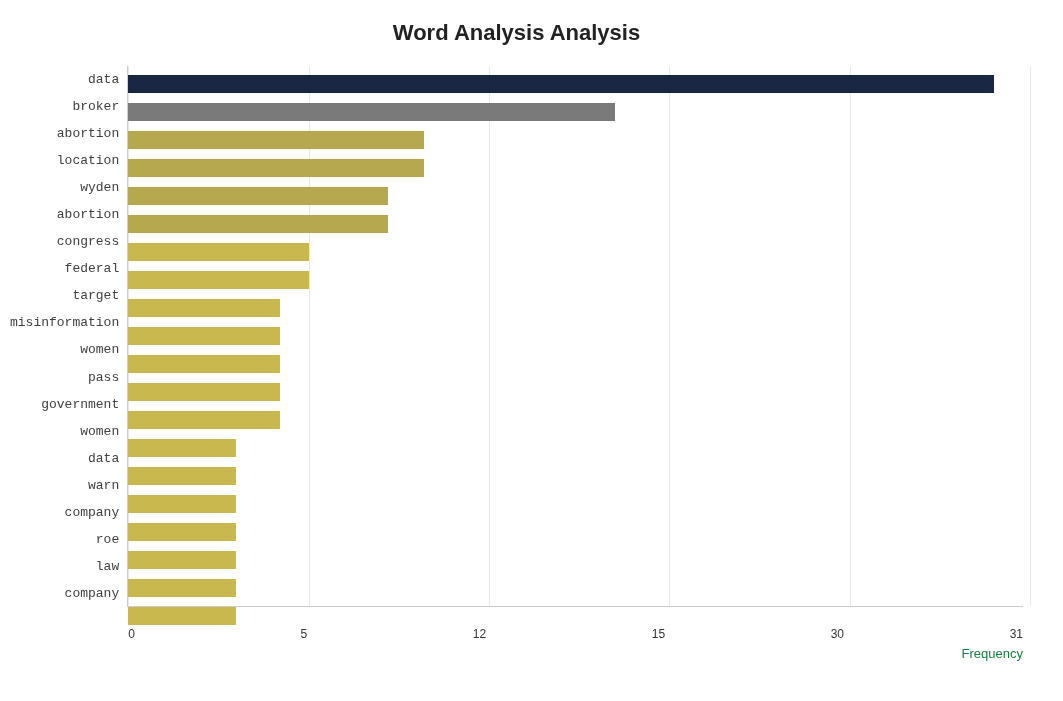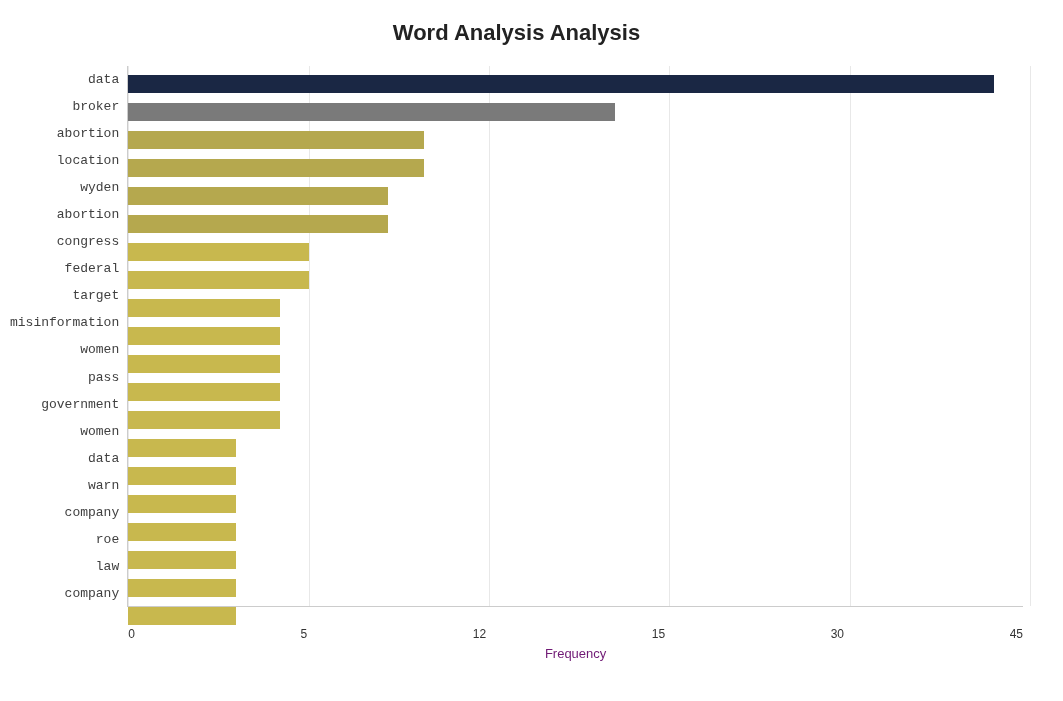--- a/index.html
+++ b/index.html
@@ -91,23 +91,23 @@
     .x-tick {
       font-size: 12px;
       color: #333;
       text-align: center;
     }
     .x-label {
       position: absolute;
       bottom: -55px;
       left: 0;
       right: 0;
-      text-align: center;
+      text-align: right;
       font-size: 13px;
-      color: #701a75;
+      color: #15803d;
       margin-top: 20px;
     }
   </style>
 </head>
 <body>
 
 <div class="chart-container">
   <div class="chart-title">Word Analysis Analysis</div>
   <div class="chart-area">
     <div class="y-axis" id="y-axis">
@@ -194,21 +194,21 @@
           <div class="bar-row">
             <div class="bar" style="background-color: rgb(200, 184, 78); width: 108.24px;"></div>
           </div>
         </div>
       <div class="x-axis" id="x-axis">
           <div class="x-tick">0</div>
           <div class="x-tick">5</div>
           <div class="x-tick">12</div>
           <div class="x-tick">15</div>
           <div class="x-tick">30</div>
-          <div class="x-tick">45</div>
+          <div class="x-tick">31</div>
         </div>
       <div class="x-label">Frequency</div>
     <div class="grid-line" style="left: 0px;"></div>
         <div class="grid-line" style="left: 180.4px;"></div>
         <div class="grid-line" style="left: 360.8px;"></div>
         <div class="grid-line" style="left: 541.2px;"></div>
         <div class="grid-line" style="left: 721.6px;"></div>
         <div class="grid-line" style="left: 902px;"></div>
       </div>
   </div>

